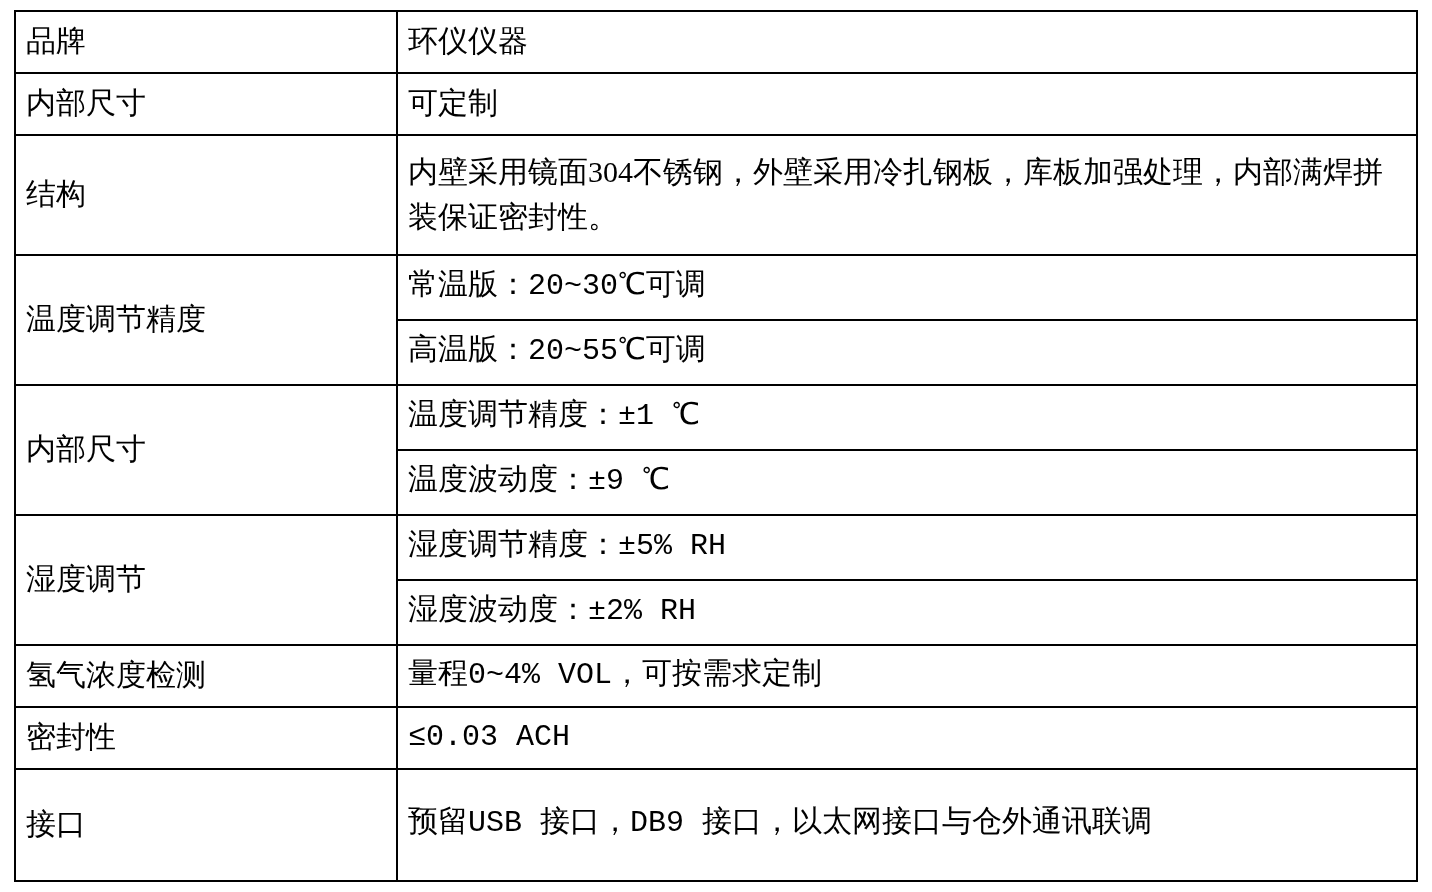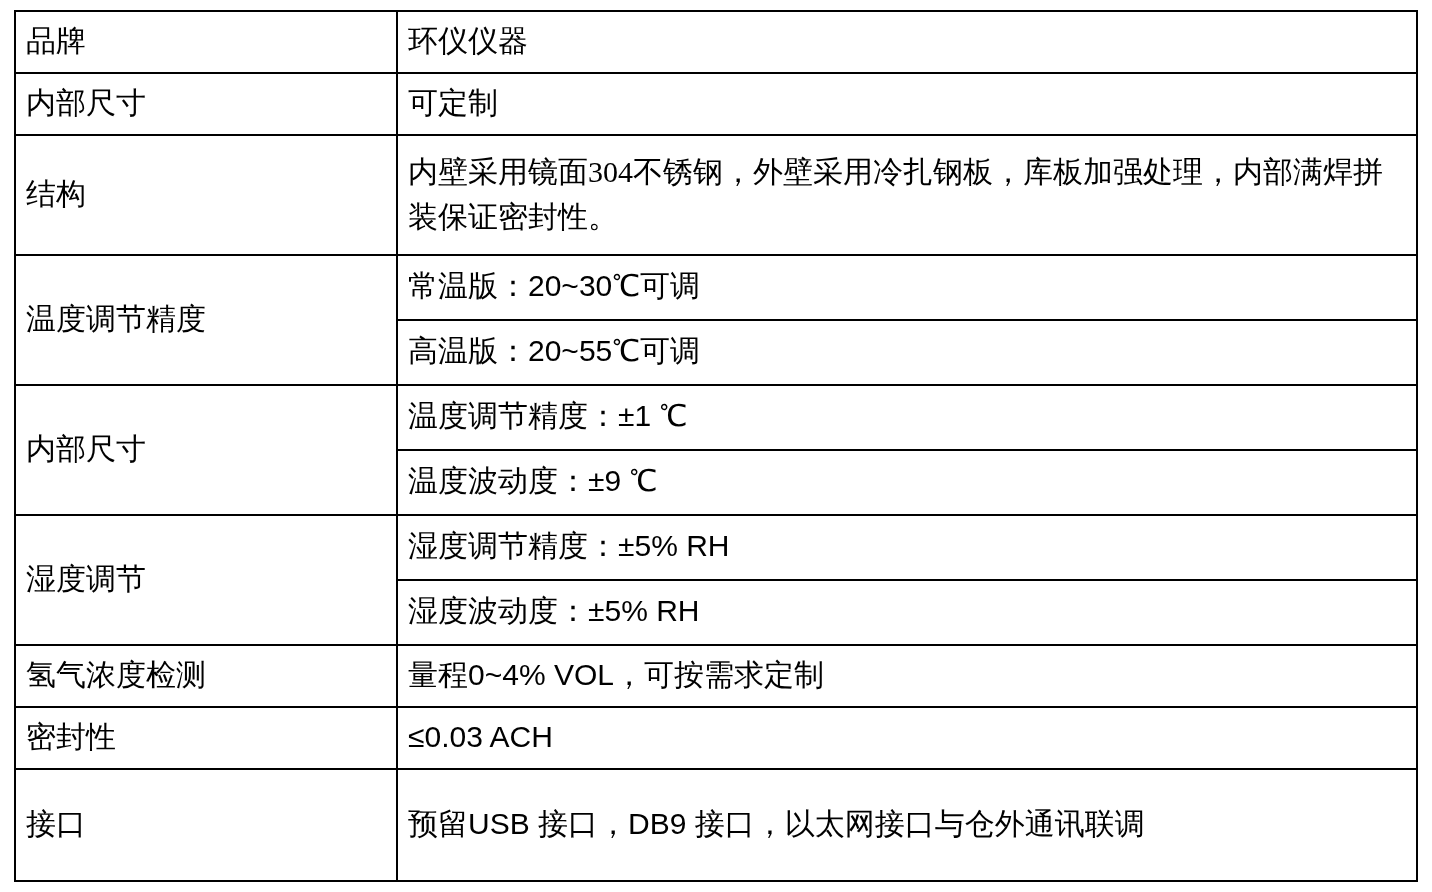--- a/index.html
+++ b/index.html
@@ -37,21 +37,21 @@
     font-family: "Liberation Serif", "DejaVu Serif", serif;
     font-size: 31px;
     white-space: nowrap;
   }
   td.value {
     font-family: "Liberation Serif", "DejaVu Serif", serif;
     font-size: 31px;
   }
   
   td.value.mixed {
-    font-family: Liberation Sans, sans-serif;
+    font-family: Liberation Mono, monospace;
   }
   .r-brand td { height: 54px; border-radius: 6px; }
   .r-size td { height: 54px; }
   .r-struct td { height: 112px; }
   .r-sub td { height: 57px; }
   .r-h2 td { height: 54px; margin-left: 36px; }
   .r-iface td { height: 104px; }
   .struct-text {
     display: block;
     line-height: 1.5;
@@ -98,21 +98,21 @@
       </tr>
       <tr class="r-sub">
         <td class="value mixed">温度波动度：±9 ℃</td>
       </tr>
 
       <tr class="r-sub">
         <td class="label" rowspan="2">湿度调节</td>
         <td class="value mixed">湿度调节精度：±5% RH</td>
       </tr>
       <tr class="r-sub">
-        <td class="value mixed">湿度波动度：±5% RH</td>
+        <td class="value mixed">湿度波动度：±2% RH</td>
       </tr>
 
       <tr class="r-h2">
         <td class="label">氢气浓度检测</td>
         <td class="value mixed">量程0~4% VOL，可按需求定制</td>
       </tr>
 
       <tr class="r-h2">
         <td class="label">密封性</td>
         <td class="value mixed">≤0.03 ACH</td>

